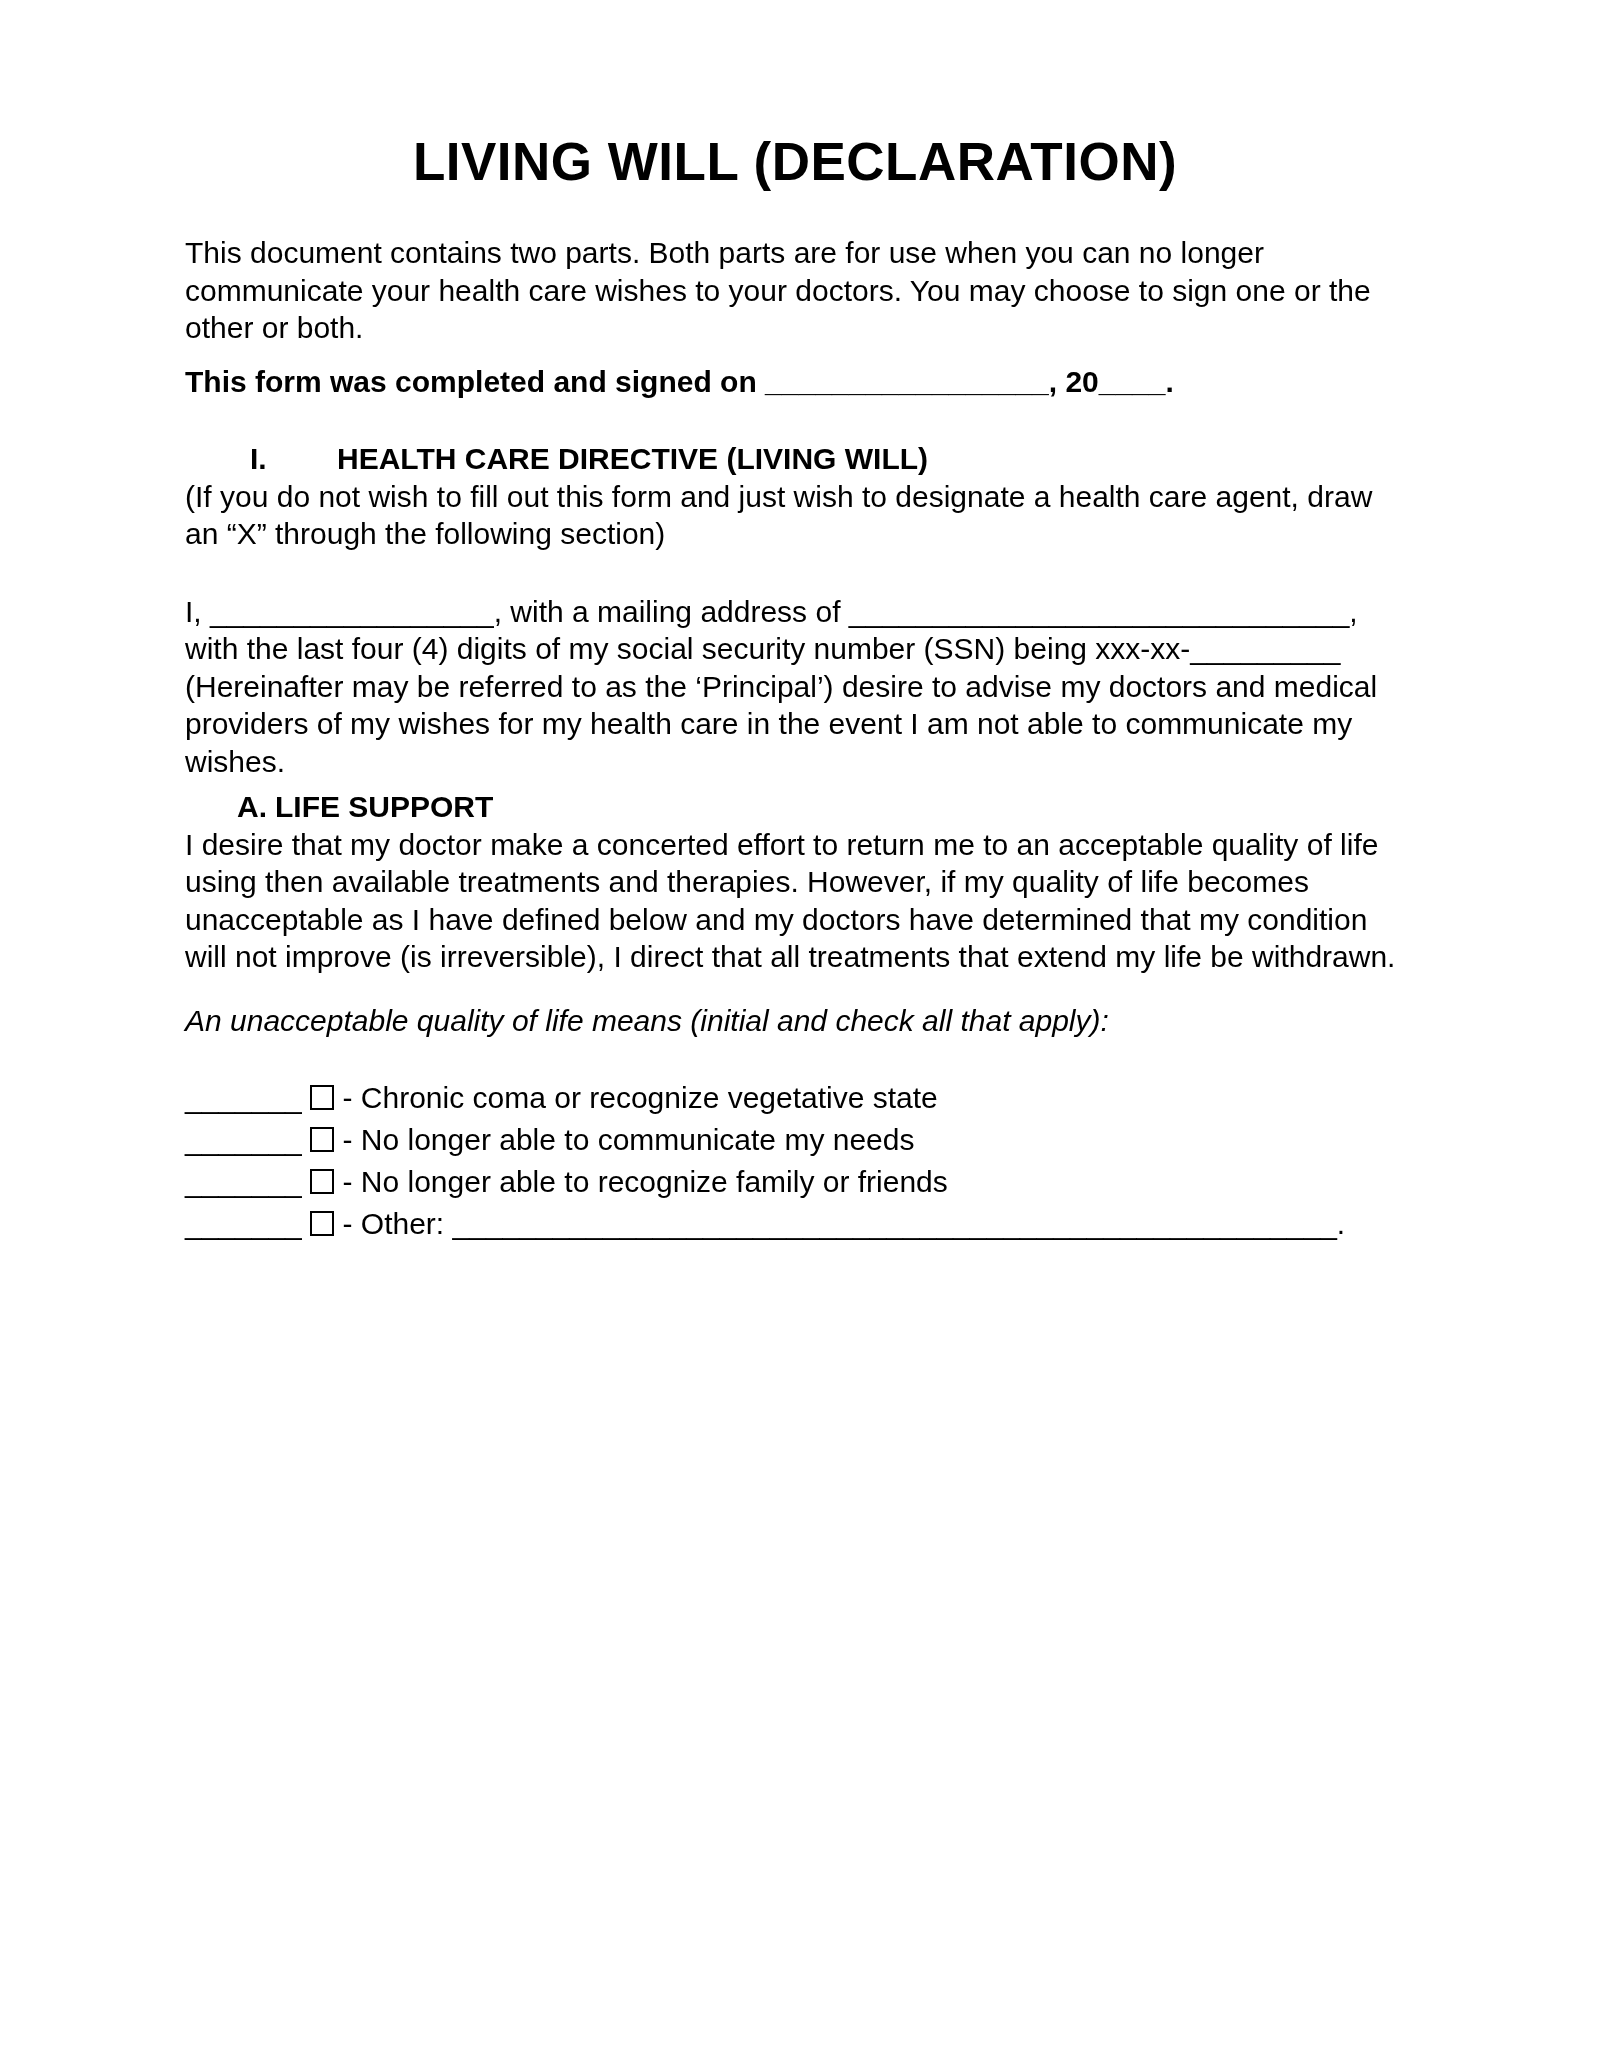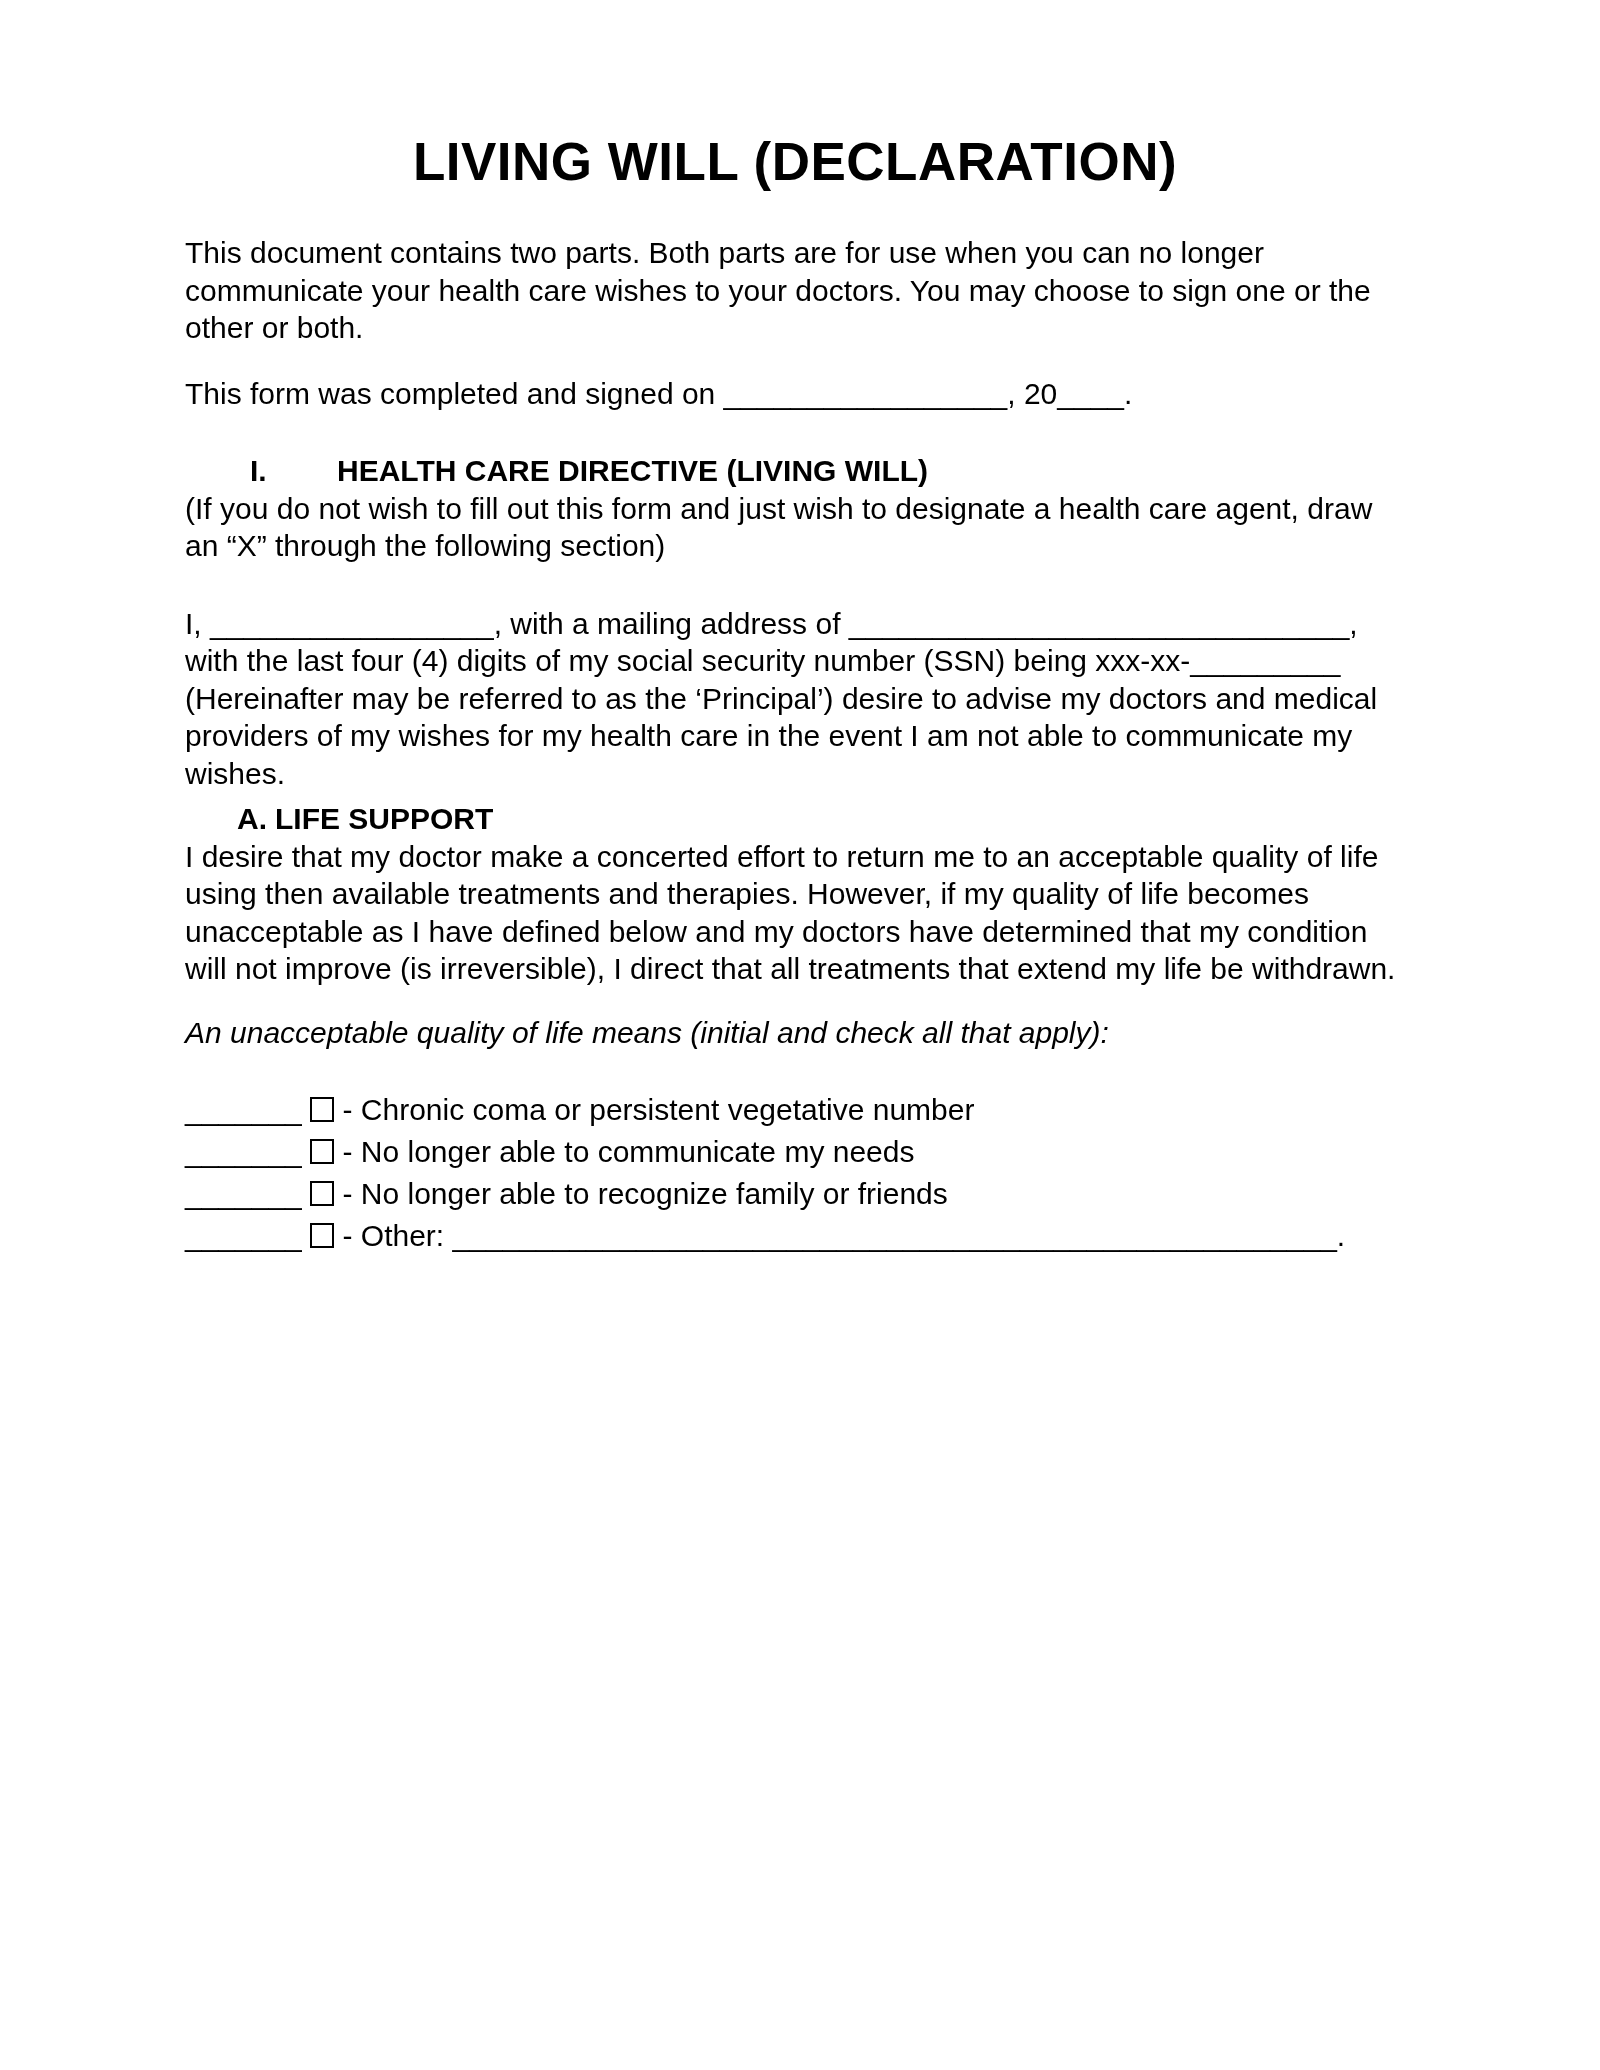--- a/index.html
+++ b/index.html
@@ -21,21 +21,21 @@
     text-align: center;
     font-size: 53px;
     line-height: 66px;
     font-weight: bold;
     letter-spacing: 0.5px;
   }
   .para { margin: 0; }
   .p1 { margin-top: 39px; }
   .p2 { margin-top: 35px; }
   .p3 { margin-top: 33px; }
-  .p4 { margin-top: 28px; }
+  .p4 { margin-top: 16px; font-weight: bold; }
   .sec-heading { font-weight: bold; }
   .h-one { margin-top: 40px; padding-left: 65px; }
   .h-one .sec-num { display: inline-block; width: 87px; }
   .h-a { margin-top: 8px; padding-left: 52px; }
   .h-a .sec-num { display: inline-block; width: 38px; }
   .p5 { margin-top: 40px; }
   .p7 { margin-top: 26px; font-style: italic; }
   .checklist {
     list-style: none;
     margin: 38px 0 0;
@@ -80,21 +80,21 @@
 
   <p class="para">I desire that my doctor make a concerted effort to return me to an acceptable quality of life using then available treatments and therapies. However, if my quality of life becomes unacceptable as I have defined below and my doctors have determined that my condition will not improve (is irreversible), I direct that all treatments that extend my life be withdrawn.</p>
 
   <p class="para p7">An unacceptable quality of life means (initial and check all that apply):</p>
 
   <ul class="checklist">
     <li>
       <span>_______</span>
       <span class="cbox"></span>
       <span>-</span>
-      <span>Chronic coma or persistent vegetative number</span><span></span>
+      <span>Chronic coma or recognize vegetative state</span><span></span>
     </li>
     <li>
       <span>_______</span>
       <span class="cbox"></span>
       <span>-</span>
       <span>No longer able to communicate my needs</span><span></span>
     </li>
     <li>
       <span>_______</span>
       <span class="cbox"></span>

